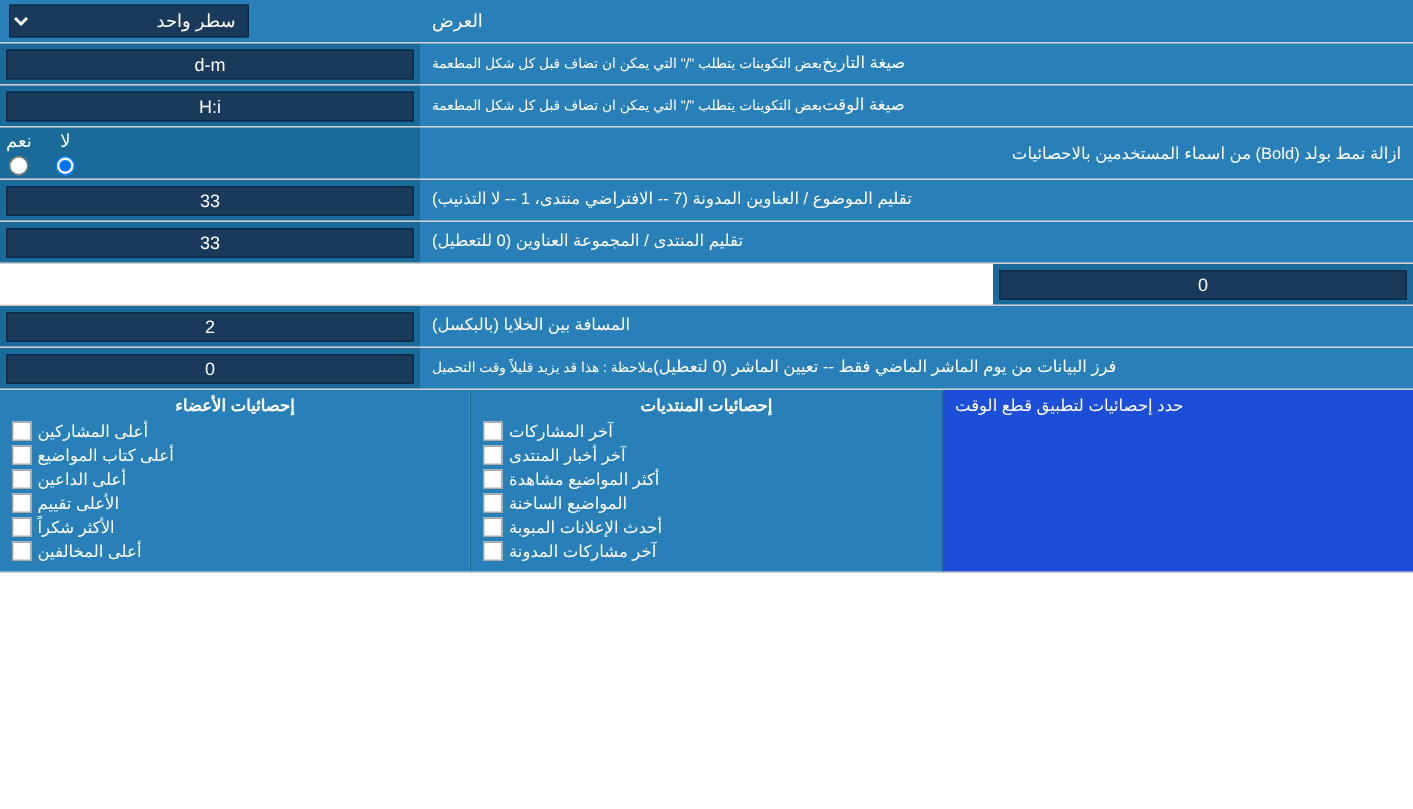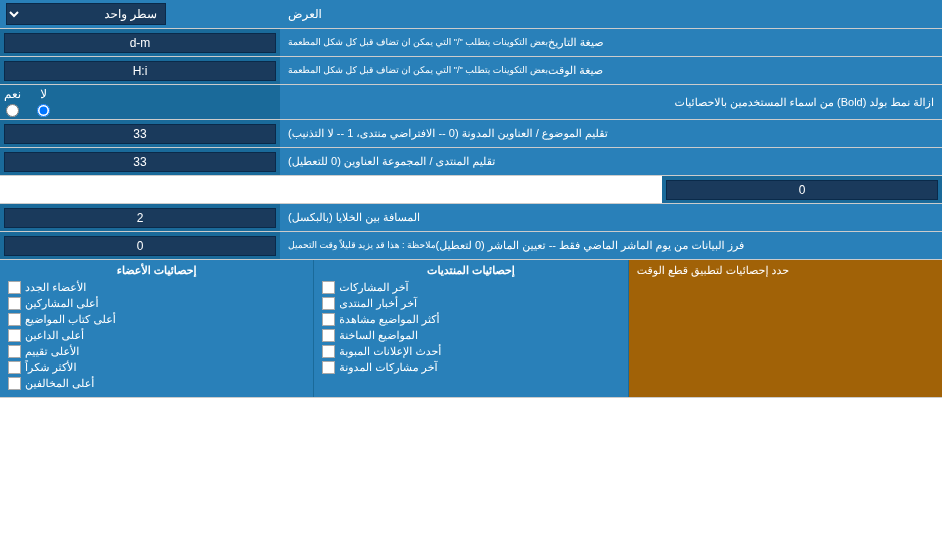--- a/index.html
+++ b/index.html
@@ -201,21 +201,21 @@
       </label>
       <label class="radio-option">
         <span>نعم</span>
         <input type="radio" name="bold" value="yes" style="">
       </label>
     </div>
   </div>
 
   <div class="row">
     <div class="label-cell">
-      <span>تقليم الموضوع / العناوين المدونة (0 -- الافتراضي منتدى، 1 -- لا التذنيب)</span>
+      <span>تقليم الموضوع / العناوين المدونة (7 -- الافتراضي منتدى، 1 -- لا التذنيب)</span>
     </div>
     <div class="input-cell">
       <input class="input-box" type="text" value="33" style="">
     </div>
   </div>
 
   <div class="row">
     <div class="label-cell">
       <span>تقليم المنتدى / المجموعة العناوين (0 للتعطيل)</span>
     </div>
@@ -246,21 +246,21 @@
       <br>
       <small>ملاحظة : هذا قد يزيد قليلاً وقت التحميل</small>
     </div>
     <div class="input-cell">
       <input class="input-box" type="text" value="0" style="">
     </div>
   </div>
 
   <div class="stats-grid">
 
-    <div class="stats-col" style="background:#a16207; display:flex; align-items:flex-start; justify-content:flex-end;">
+    <div class="stats-col" style="background:#1d4ed8; display:flex; align-items:flex-start; justify-content:flex-end;">
       <span style="font-size:11px; color:#fff; text-align:right;">حدد إحصائيات لتطبيق قطع الوقت</span>
     </div>
 
     <div class="stats-col">
       <div class="stats-col-title">إحصائيات المنتديات</div>
       <div class="stats-item">
         <span>آخر المشاركات</span>
         <div class="checkbox-item"></div>
       </div>
       <div class="stats-item">
@@ -281,24 +281,20 @@
       </div>
       <div class="stats-item">
         <span>آخر مشاركات المدونة</span>
         <div class="checkbox-item"></div>
       </div>
     </div>
 
     <div class="stats-col">
       <div class="stats-col-title">إحصائيات الأعضاء</div>
       <div class="stats-item">
-        <span>الأعضاء الجدد</span>
-        <div class="checkbox-item"></div>
-      </div>
-      <div class="stats-item">
         <span>أعلى المشاركين</span>
         <div class="checkbox-item"></div>
       </div>
       <div class="stats-item">
         <span>أعلى كتاب المواضيع</span>
         <div class="checkbox-item"></div>
       </div>
       <div class="stats-item">
         <span>أعلى الداعين</span>
         <div class="checkbox-item"></div>

